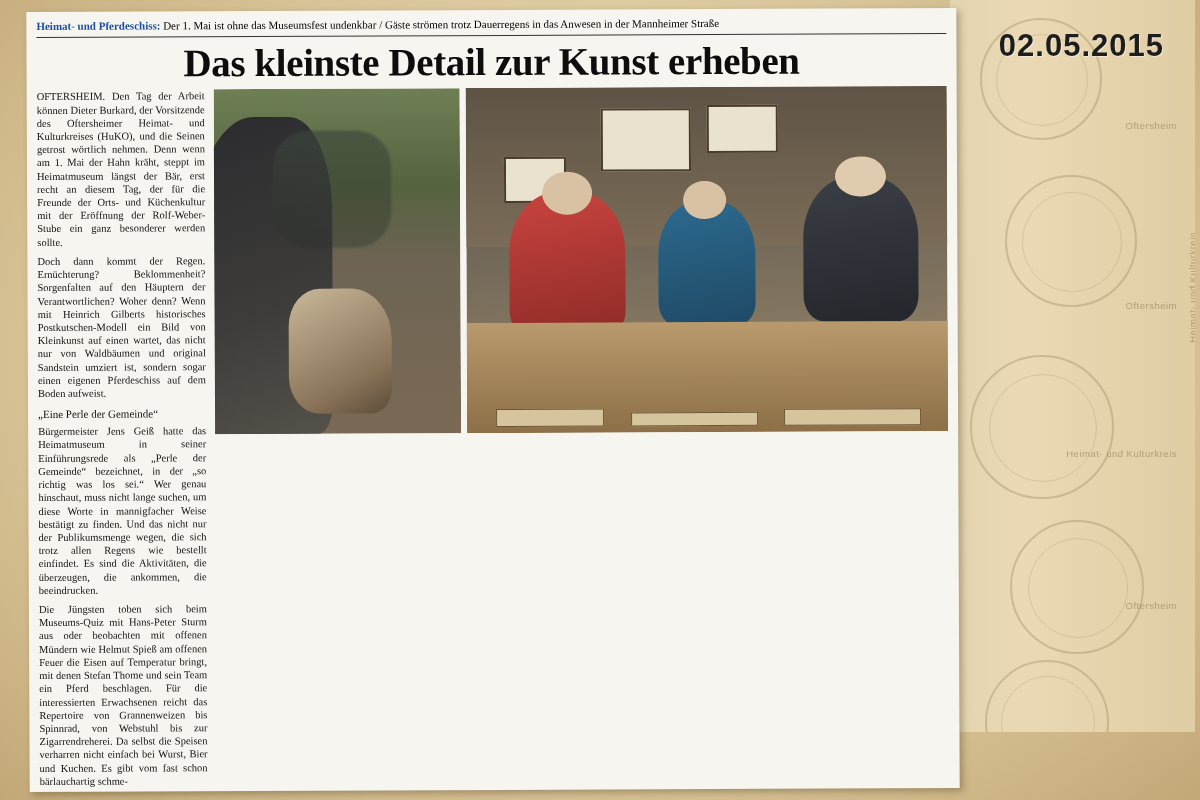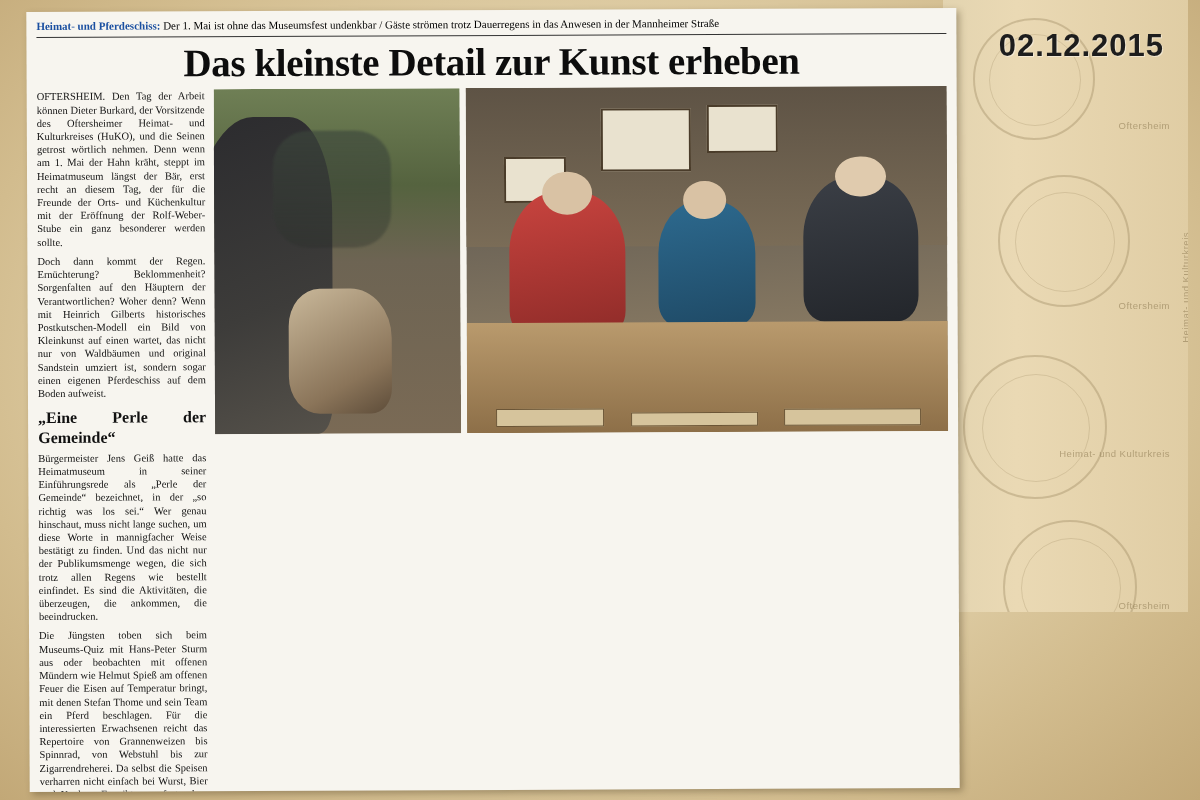--- a/index.html
+++ b/index.html
@@ -8,21 +8,21 @@
     font-family:"Liberation Serif", serif;
     background:#d8c9a8;
   }
   #page{
     position:relative;width:1200px;height:800px;
     background:
       radial-gradient(ellipse at 50% 45%, #efe3c6 0%, #e4d4ae 45%, #d2bc8e 75%, #c2a877 100%);
   }
   
   .wm-band{
-    position:absolute;top:0;right:12px;width:245px;height:612px;
+    position:absolute;top:0;right:5px;width:245px;height:732px;
     background:linear-gradient(90deg,#e3d4b0 0%, #ead9b4 30%, #e0cda4 100%);
     overflow:hidden;
   }
   .wm-seal{
     position:absolute;border-radius:50%;
     border:2px solid rgba(150,130,90,.35);
     color:rgba(120,100,60,.38);
     font-family:"Liberation Sans",sans-serif;
     font-size:8px;letter-spacing:1px;text-align:center;
     display:flex;align-items:center;justify-content:center;
@@ -76,21 +76,21 @@
     font-family:"Liberation Sans",sans-serif;
     font-size:8.5px;line-height:1.35;margin-bottom:7px;
   }
   .byline .b-name{font-weight:700;}
   .lead{
     font-size:10.5px;line-height:1.26;text-align:justify;
     hyphens:auto;color:#111;
   }
   .lead p{margin:0 0 6px 0;}
   .lead .lead-in{font-weight:400;}
-  .sub-head{font-weight:700;font-size:16px;margin:8px 0 3px 0;}
+  .sub-head{font-weight:400;font-size:11px;margin:8px 0 3px 0;}
   
   .photos{flex:1;display:flex;gap:6px;height:345px;}
   .photo{position:relative;overflow:hidden;border:0;}
   .photo.left{flex:0 0 246px;}
   .photo.right{flex:1;}
   
   .ph-l{
     width:100%;height:100%;
     background:
       linear-gradient(180deg,#6f7f55 0%, #55633f 28%, #6d6453 50%, #7a6a55 100%);
@@ -163,21 +163,21 @@
     <div class="wm-seal" style="left:55px;top:175px;width:128px;height:128px;"></div>
     <div class="wm-text" style="top:232px;right:8px;transform:rotate(-90deg);transform-origin:right top;">Heimat- und Kulturkreis</div>
     <div class="wm-text" style="top:300px;">Oftersheim</div>
     <div class="wm-seal" style="left:20px;top:355px;width:140px;height:140px;"></div>
     <div class="wm-text" style="top:448px;">Heimat- und Kulturkreis</div>
     <div class="wm-seal" style="left:60px;top:520px;width:130px;height:130px;"></div>
     <div class="wm-text" style="top:600px;">Oftersheim</div>
     <div class="wm-seal" style="left:35px;top:660px;width:120px;height:120px;"></div>
   </div>
 
-  <div class="date-stamp">02.12.2015</div>
+  <div class="date-stamp">02.05.2015</div>
 
   <div id="clip">
 
     <div class="kicker">
       <span class="k-label">Heimat- und Pferdeschiss:</span><span> Der 1. Mai ist ohne das Museumsfest undenkbar / Gäste strömen trotz Dauerregens in das Anwesen in der Mannheimer Straße</span>
     </div>
 
     <div class="headline">Das kleinste Detail zur Kunst erheben</div>
 
     <div class="topzone">

